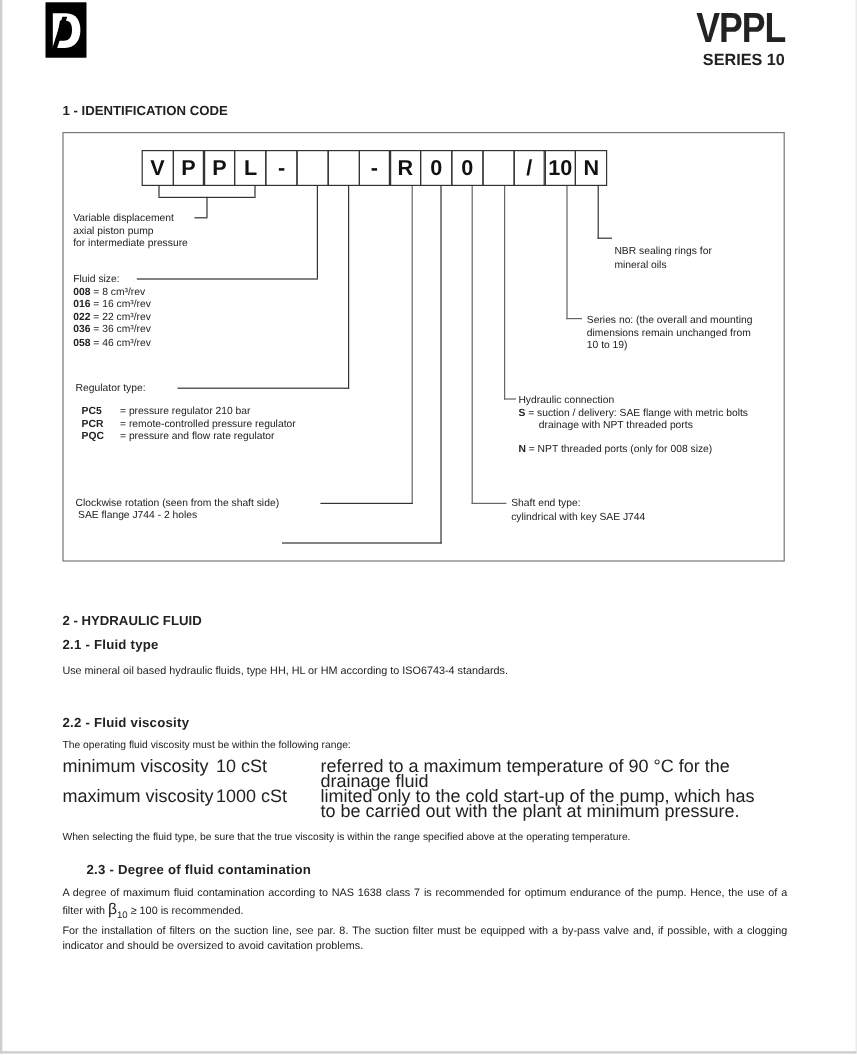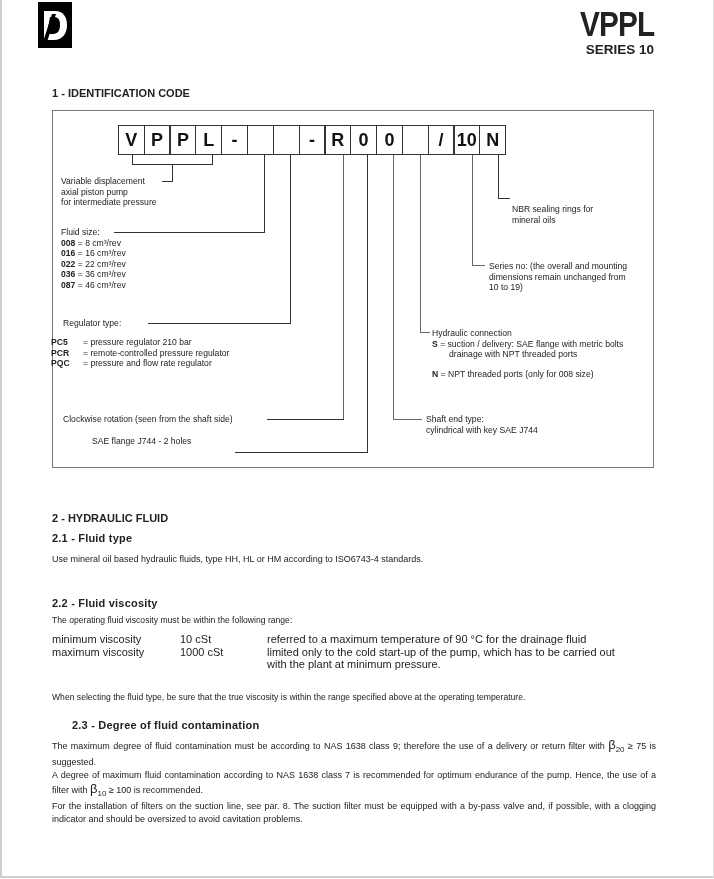--- a/index.html
+++ b/index.html
@@ -17,21 +17,21 @@
   .txt { font-size:9px; color:#222; line-height:11px; }
   .small { font-size:8.6px; color:#222; line-height:10.6px; }
   .diagram-box { left:52px; top:110px; width:602px; height:358px; border:1.5px solid #777; box-sizing:border-box; }
   .code-row { left:119px; top:125px; height:30px; display:flex; }
   .cell { height:30px; border:1.2px solid #333; margin-left:-1.2px; box-sizing:border-box;
           display:flex; align-items:center; justify-content:center;
           font-size:18px; font-weight:bold; color:#111; }
   .line { position:absolute; background:#333; }
   .b { font-weight:bold; }
   table.visc { border-collapse:collapse; }
-  table.visc td { padding:0; font-size:11px; color:#222; line-height:12.5px; vertical-align:top; }
+  table.visc td { padding:0; font-size:15px; color:#222; line-height:12.5px; vertical-align:top; }
   sub { font-size:8px; }
   .beta { font-size:13px; }
 </style>
 </head>
 <body>
 
 <div class="page-border"></div>
 
 <div class="abs logo">
   <svg width="34" height="46" viewBox="0 0 34 46">
@@ -101,32 +101,32 @@
   <div>axial piston pump</div>
   <div>for intermediate pressure</div>
 </div>
 
 <div class="abs small" style="left:61px;top:227px;">
   <div>Fluid size:</div>
   <div><span class="b">008</span> <span>=   8 cm³/rev</span></div>
   <div><span class="b">016</span> <span>= 16 cm³/rev</span></div>
   <div><span class="b">022</span> <span>= 22 cm³/rev</span></div>
   <div><span class="b">036</span> <span>= 36 cm³/rev</span></div>
-  <div><span class="b">087</span> <span>= 46 cm³/rev</span></div>
+  <div><span class="b">058</span> <span>= 46 cm³/rev</span></div>
 </div>
 
 <div class="abs small" style="left:63px;top:318px;">Regulator type:</div>
-<div class="abs small" style="left:51px;top:337px;">
+<div class="abs small" style="left:68px;top:337px;">
   <div><span class="b" style="display:inline-block;width:32px">PC5</span><span>= pressure regulator 210 bar</span></div>
   <div><span class="b" style="display:inline-block;width:32px">PCR</span><span>= remote-controlled pressure regulator</span></div>
   <div><span class="b" style="display:inline-block;width:32px">PQC</span><span>= pressure and flow rate regulator</span></div>
 </div>
 
 <div class="abs small" style="left:63px;top:414px;">Clockwise rotation (seen from the shaft side)</div>
-<div class="abs small" style="left:65px;top:436px;margin-left:27px;">SAE flange J744 - 2 holes</div>
+<div class="abs small" style="left:65px;top:424px;">SAE flange J744 - 2 holes</div>
 
 <div class="abs small" style="left:512px;top:204px;">
   <div>NBR sealing rings for</div>
   <div>mineral oils</div>
 </div>
 
 <div class="abs small" style="left:489px;top:261px;">
   <div>Series no: (the overall and mounting</div>
   <div>dimensions remain unchanged from</div>
   <div>10 to 19)</div>
@@ -164,16 +164,15 @@
     <td style="padding-right:10px">limited only to the cold start-up of the pump, which has to be carried out with the plant at minimum pressure.</td>
   </tr>
 </tbody>
   </table>
 
 <div class="abs small" style="left:52px;top:692px;text-align:right;">When selecting the fluid type, be sure that the true viscosity is within the range specified above at the operating temperature.</div>
 
 <div class="abs h2" style="left:52px;top:719px;margin-left:20px;">2.3 - Degree of fluid contamination</div>
 
 <div class="abs txt" style="left:52px;top:738px;width:604px;text-align:justify;line-height:13px;">
-  <div><span>The maximum degree of fluid contamination must be according to NAS 1638 class 9; therefore the use of a delivery or return filter with </span><span class="beta">β</span><sub>20</sub> <span>≥ 75 is suggested.</span></div>
   <div><span>A degree of maximum fluid contamination according to NAS 1638 class 7 is recommended for optimum endurance of the pump. Hence, the use of a filter with </span><span class="beta">β</span><sub>10</sub><span> ≥ 100 is recommended.</span></div>
   <div>For the installation of filters on the suction line, see par. 8. The suction filter must be equipped with a by-pass valve and, if possible, with a clogging indicator and should be oversized to avoid cavitation problems.</div>
 </div>
 
 </body></html>

